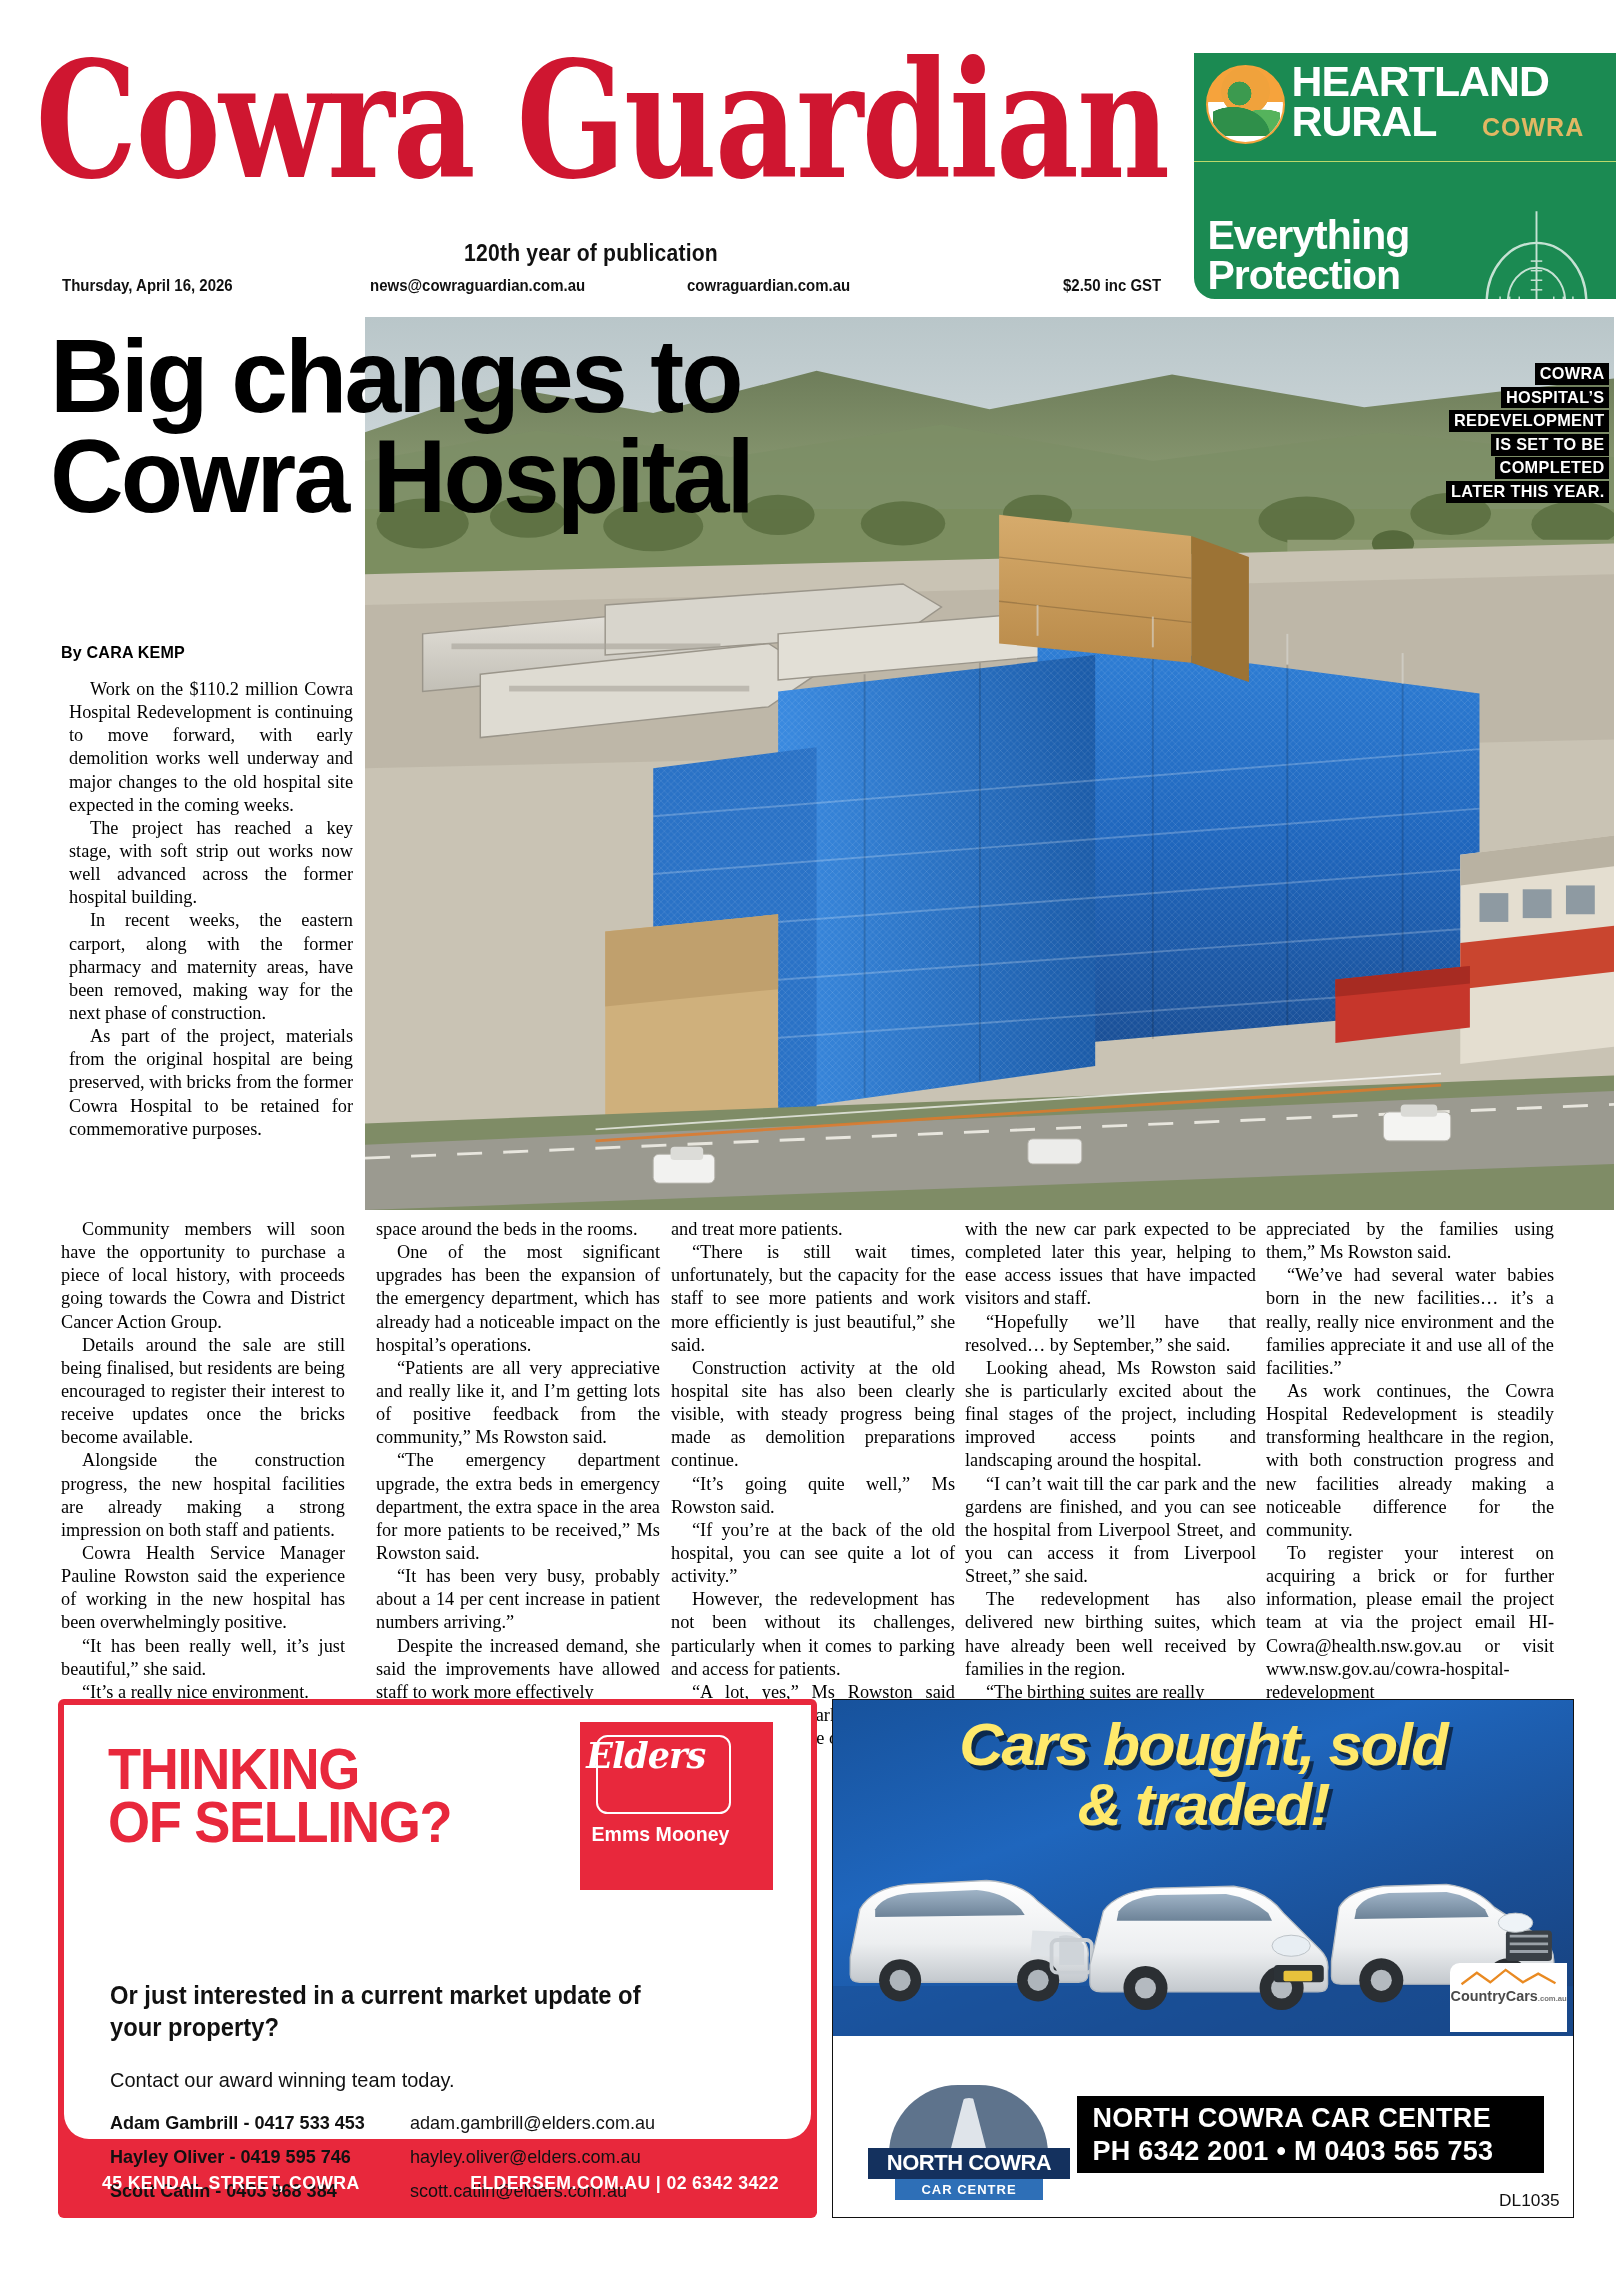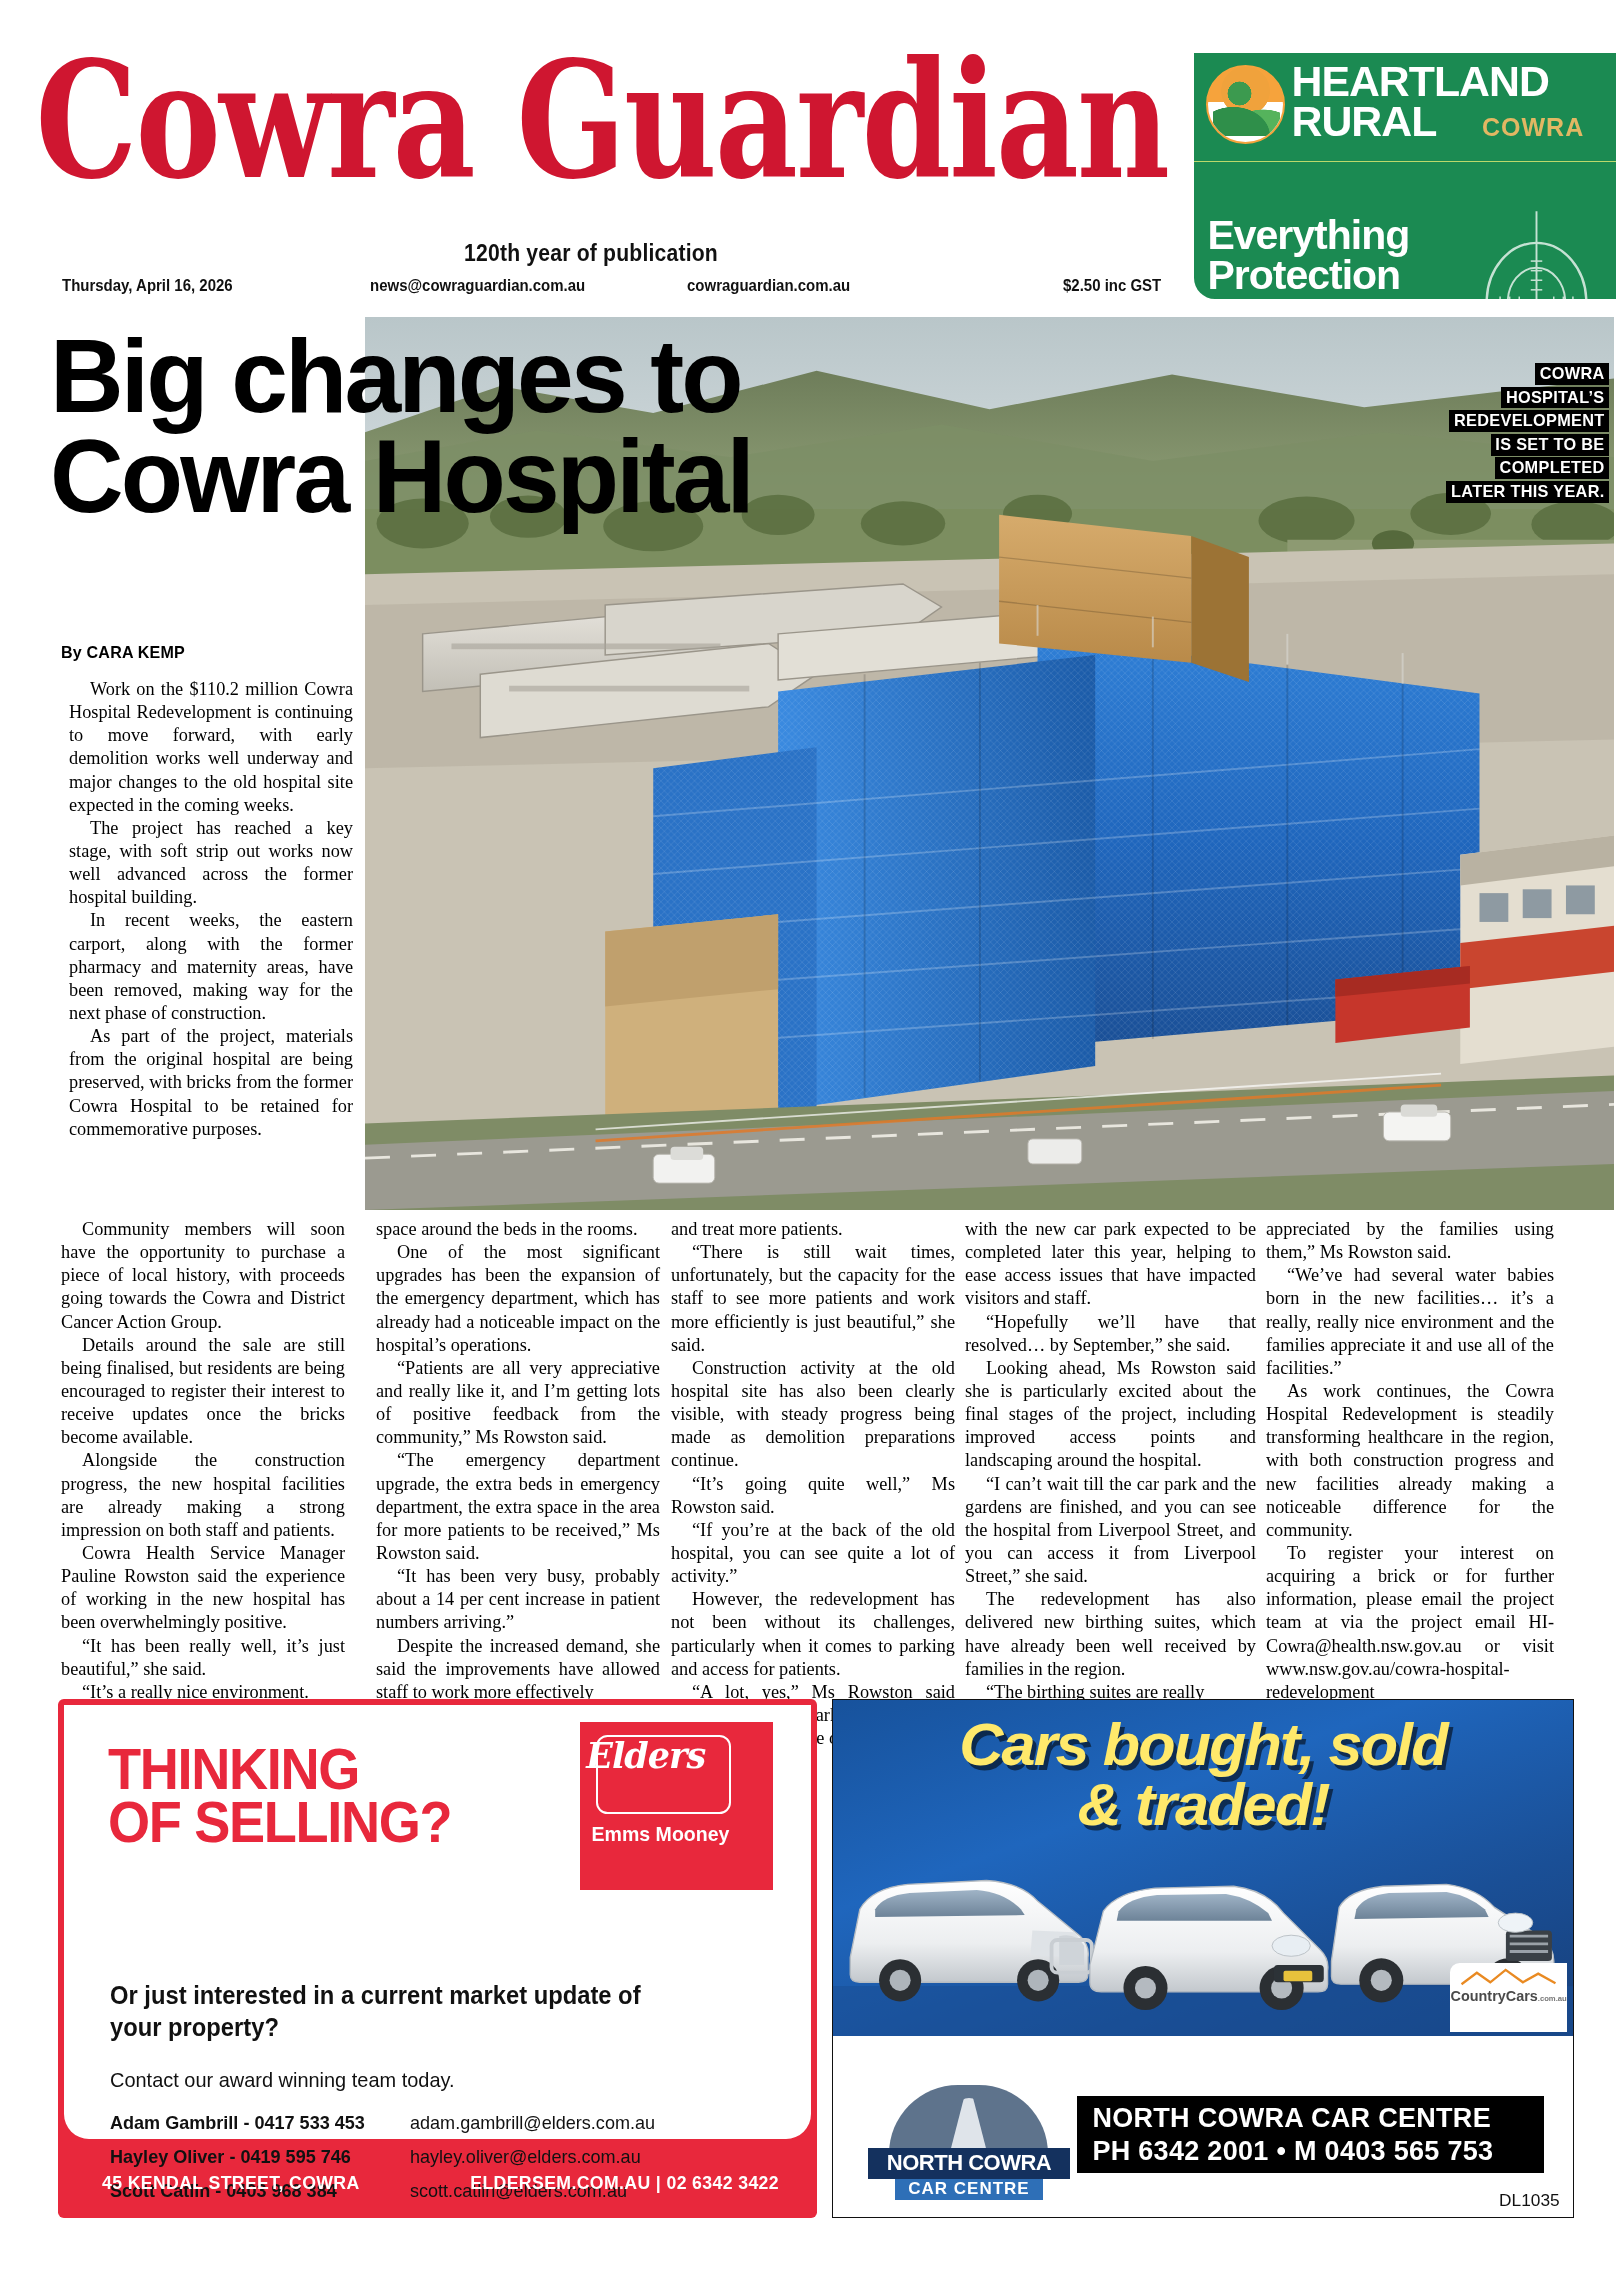--- a/index.html
+++ b/index.html
@@ -230,21 +230,21 @@
   }
   .nc-band{
     position:absolute;left:0;top:67px;width:202px;height:31px;background:#14315e;
     display:flex;align-items:center;justify-content:center;
   }
   .nc-band span{color:#fff;font-size:22px;font-weight:bold;letter-spacing:-0.5px;}
   .nc-band2{
     position:absolute;left:27px;top:98px;width:148px;height:21px;background:#2e6fb7;
     display:flex;align-items:center;justify-content:center;
   }
-  .nc-band2 span{color:#fff;font-size:17px;font-weight:bold;letter-spacing:1px;}
+  .nc-band2 span{color:#fff;font-size:13px;font-weight:bold;letter-spacing:1px;}
   .nc-dome{
     position:absolute;left:21px;top:3.8px;width:159px;height:69px;
     background:#5e738c;border-radius:77px 77px 0 0;
   }
   .nc-dome::after{
     content:"";position:absolute;left:50%;top:13.4px;width:38px;height:56px;margin-left:-19px;
     background:#dfe4ea;border-radius:50% 50% 0 0;
     clip-path:polygon(38% 0,62% 0,100% 100%,0 100%);
   }
   .nc-text{

